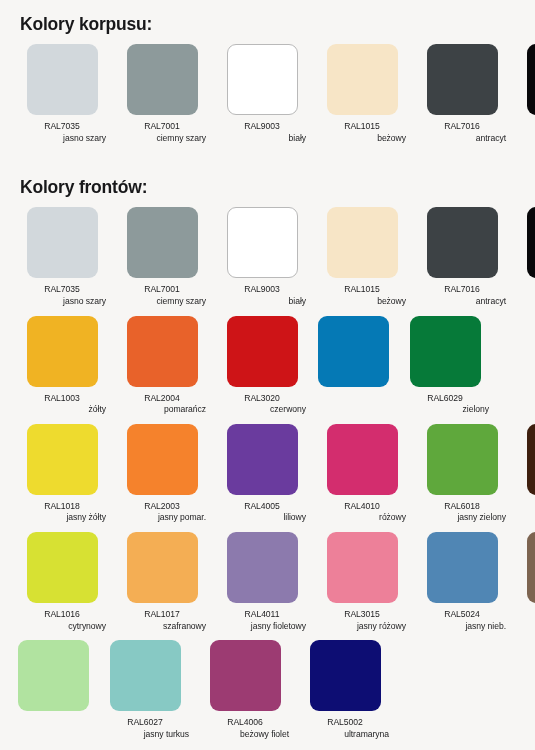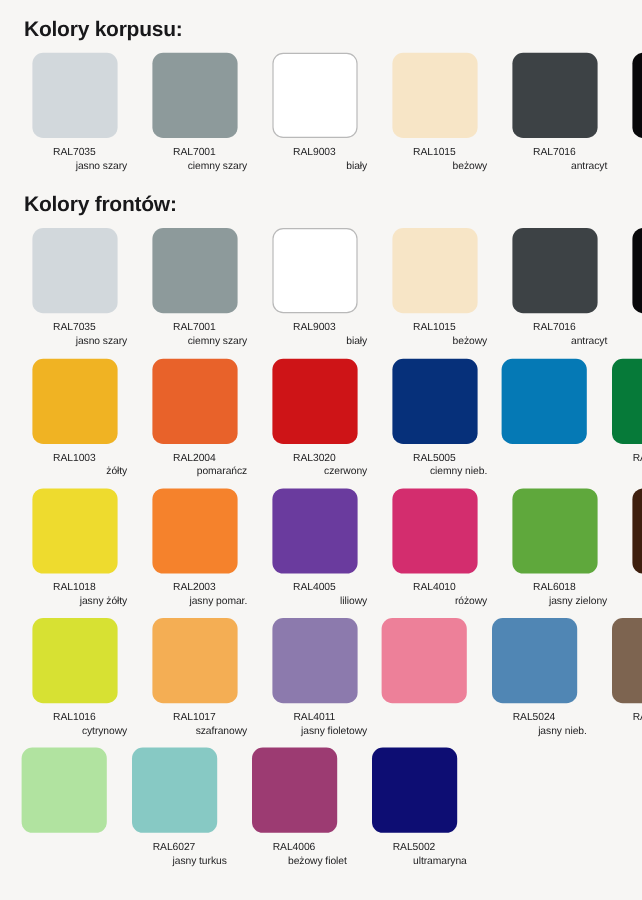--- a/index.html
+++ b/index.html
@@ -21,21 +21,21 @@
   }
   .section-title {
     font-size: 17.5px;
     font-weight: bold;
     color: #18181a;
     letter-spacing: -0.2px;
     margin: 0 0 10px 2px;
     line-height: 1.15;
   }
   .section-title.second {
-    margin-top: 16px;
+    margin-top: 33px;
   }
   .row {
     display: grid;
     grid-template-columns: repeat(6, 1fr);
     column-gap: 12px;
     margin-bottom: 8px;
   }
   .swatch-cell {
     display: flex;
     flex-direction: column;
@@ -178,27 +178,20 @@
           </div>
         </div>
         <div class="swatch-cell">
           <div class="chip" style="background: rgb(206, 20, 23);"></div>
           <div class="caption">
             <span class="code">RAL3020</span>
             <span class="pname">czerwony</span>
           </div>
         </div>
         <div class="swatch-cell">
-          <div class="chip" style="background: rgb(6, 48, 122);"></div>
-          <div class="caption">
-            <span class="code">RAL5005</span>
-            <span class="pname">ciemny nieb.</span>
-          </div>
-        </div>
-        <div class="swatch-cell">
           <div class="chip" style="background: rgb(5, 121, 181);"></div>
         </div>
         <div class="swatch-cell">
           <div class="chip" style="background: rgb(6, 122, 57);"></div>
           <div class="caption">
             <span class="code">RAL6029</span>
             <span class="pname">zielony</span>
           </div>
         </div>
       </div>
@@ -263,20 +256,24 @@
         </div>
         <div class="swatch-cell">
           <div class="chip" style="background: rgb(140, 122, 173);"></div>
           <div class="caption">
             <span class="code">RAL4011</span>
             <span class="pname">jasny fioletowy</span>
           </div>
         </div>
         <div class="swatch-cell">
           <div class="chip" style="background: rgb(237, 128, 153);"></div>
+          <div class="caption">
+            <span class="code">RAL3015</span>
+            <span class="pname">jasny różowy</span>
+          </div>
         </div>
         <div class="swatch-cell">
           <div class="chip" style="background: rgb(80, 134, 180);"></div>
           <div class="caption">
             <span class="code">RAL5024</span>
             <span class="pname">jasny nieb.</span>
           </div>
         </div>
         <div class="swatch-cell">
           <div class="chip" style="background: rgb(125, 100, 80);"></div>

